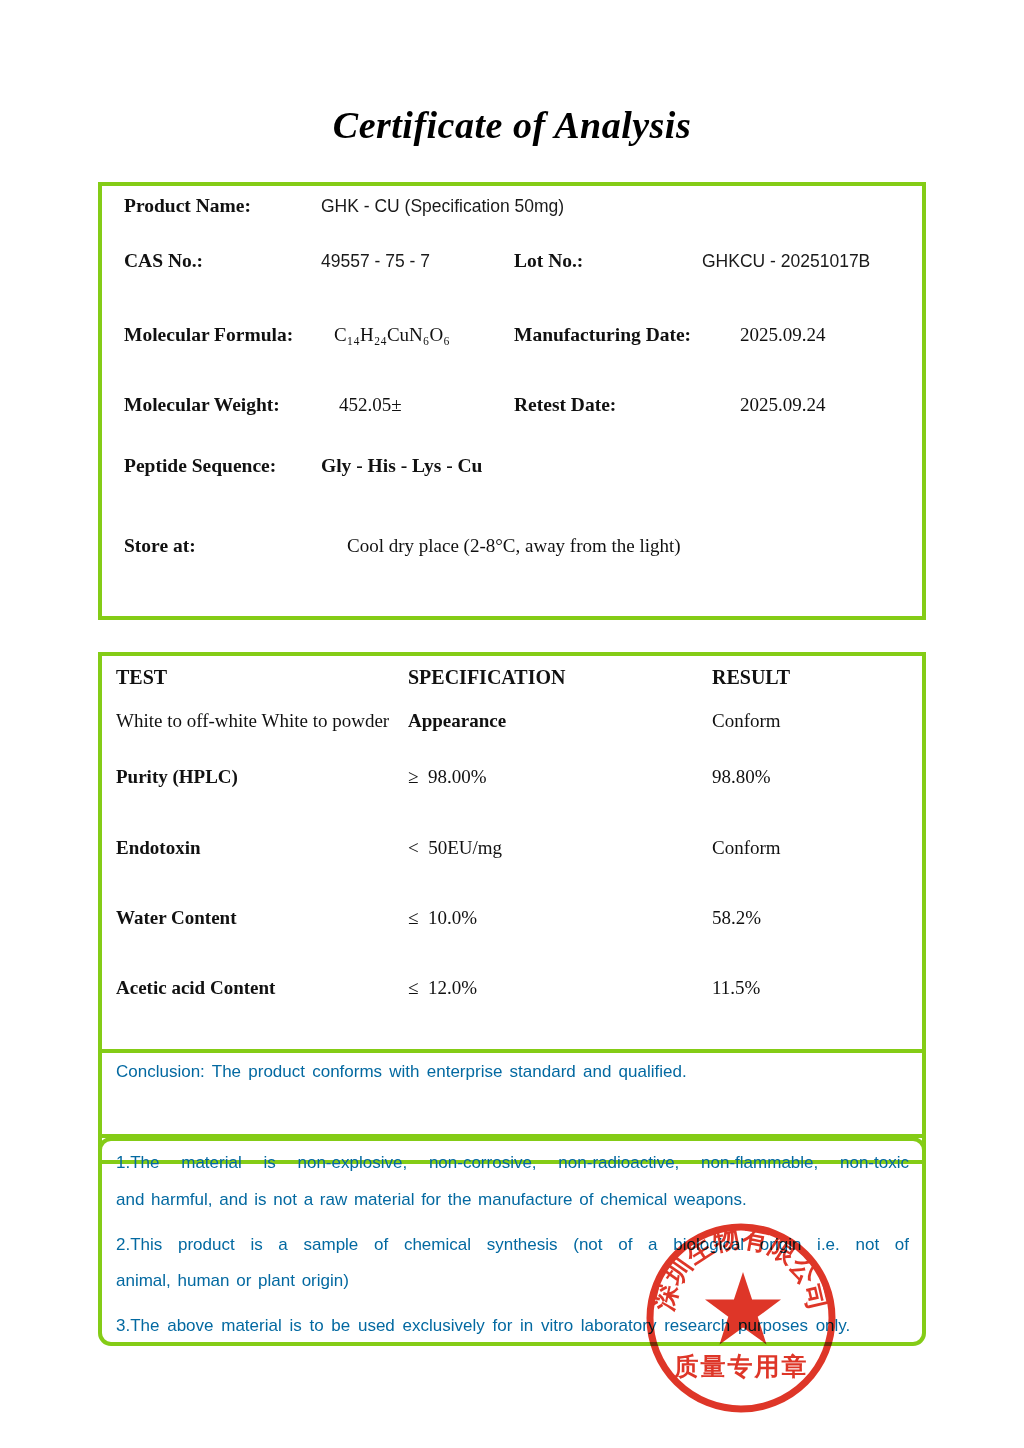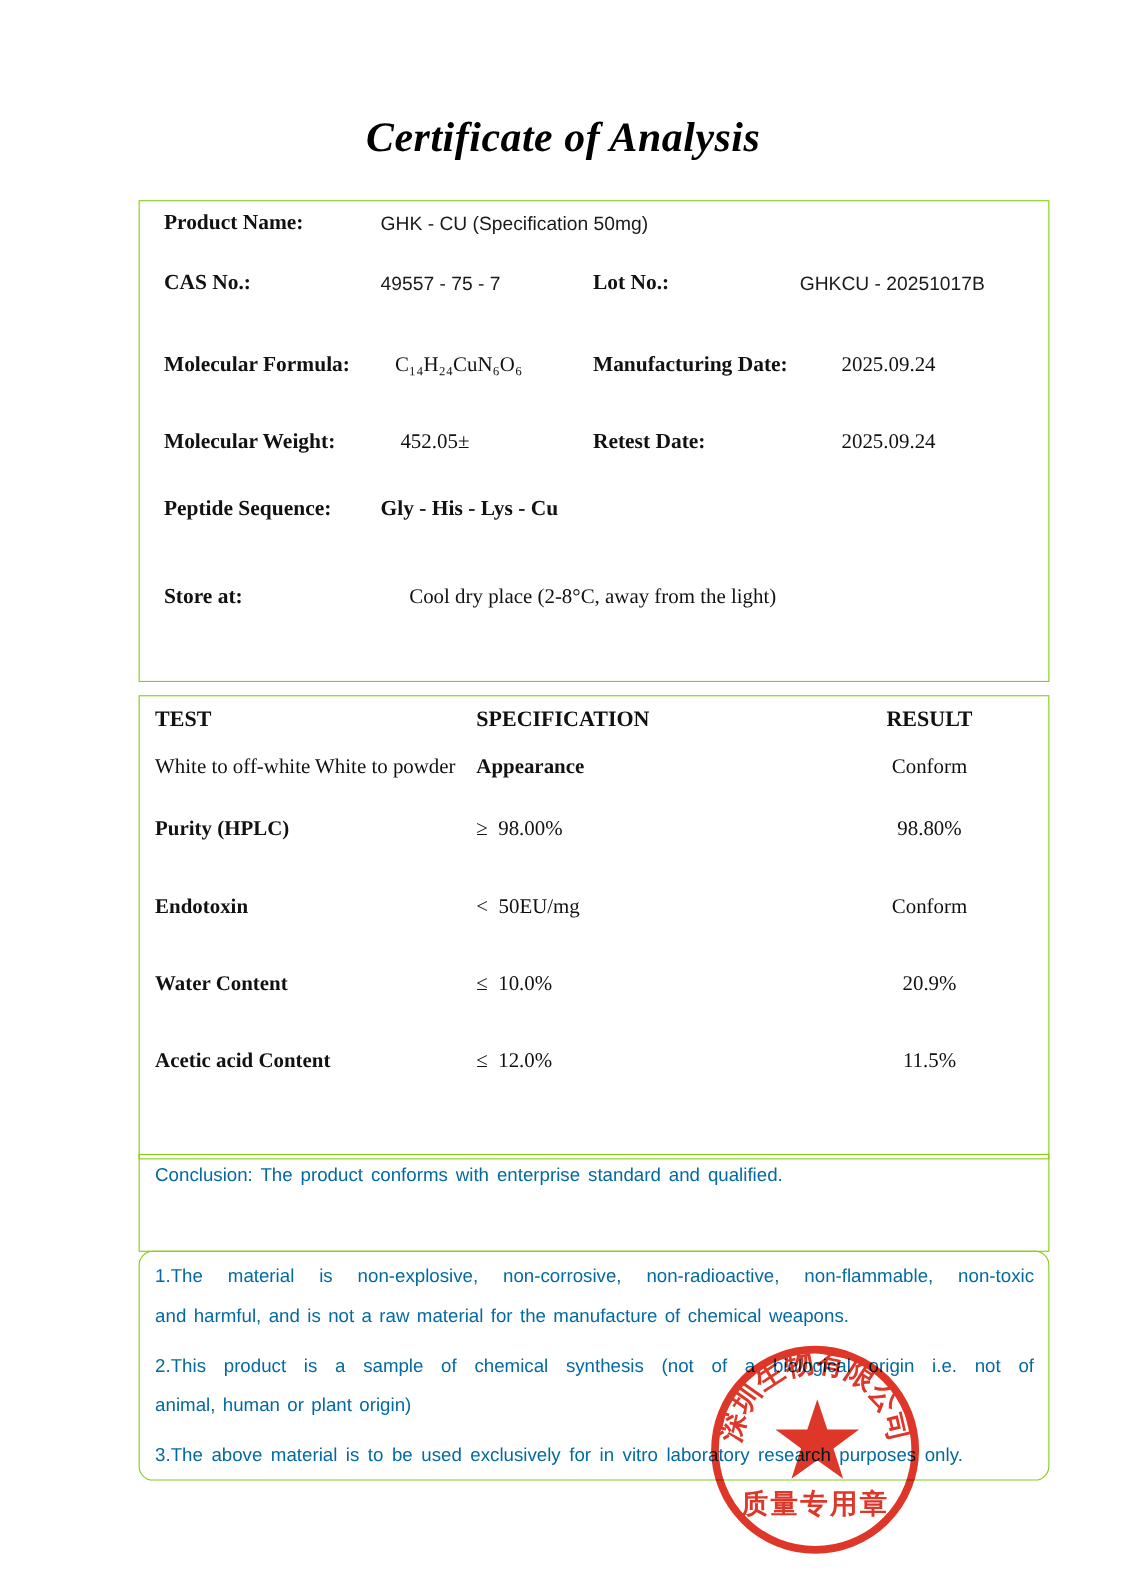--- a/index.html
+++ b/index.html
@@ -6,23 +6,23 @@
   html, body { background: #ffffff; }
   body { width: 1024px; height: 1448px; position: relative; font-family: "Liberation Serif", "DejaVu Serif", serif; color: #111; }
   .page { position: relative; width: 1024px; height: 1448px; background: #fff; overflow: hidden; }
 
   .doc-title {
     position: absolute; top: 103px; left: 0; width: 1024px;
     text-align: center; font-size: 38px; font-weight: 700; color: #000;
     font-family: "Liberation Serif", "DejaVu Serif", serif; letter-spacing: 0.5px; font-style: italic;
   }
 
-  .box { position: absolute; left: 98px; width: 828px; border: 1px solid #84cc16; background: transparent; margin-left: 28px; }
+  .box { position: absolute; left: 98px; width: 828px; border: 4px solid #84cc16; background: transparent; }
   .abox { top: 182px; height: 438px; }
-  .tbox { top: 632px; height: 422px; }
+  .tbox { top: 652px; height: 512px; }
   .cbox { top: 1049px; height: 89px; }
   .nbox { top: 1137px; height: 209px; }
 
   
   .arow { display: grid; grid-template-columns: 219px 193px 188px 1fr; line-height: 24px; }
   .arow .alabel { padding-left: 22px; font-weight: 700; font-size: 19.5px; }
   .arow .alabel2 { font-weight: 700; font-size: 19.5px; }
   .sansval { font-family: "Liberation Sans", sans-serif; font-size: 17.5px; color: #1a1a1a; }
   .serifval { font-family: "Liberation Serif", "DejaVu Serif", serif; font-size: 19px; }
   .boldval { font-weight: 700; font-size: 19.5px; }
@@ -34,21 +34,21 @@
   .ar6 { margin-top: 56px; gap: 41px; }
   .ind13 { padding-left: 13px; }
   .ind18 { padding-left: 18px; }
   .ind38 { padding-left: 38px; }
   .store-val { margin-left: -15px; }
 
   
   .trow { display: grid; grid-template-columns: 292px 318px 1fr; line-height: 22px; }
   .trow .c1 { padding-left: 14px; }
   .trow .c2 { padding-left: 14px; white-space: pre; }
-  .trow .c3 { text-align: center; }
+  .trow .c3 { text-align: left; }
   .thead { padding-top: 10px; font-weight: 700; font-size: 20px; }
   .td.c1 { font-weight: 700; font-size: 19px; }
   .td { font-size: 19px; }
   .tr1 { margin-top: 22px; }
   .tr2 { margin-top: 34px; }
   .tr3 { margin-top: 49px; }
   .tr4 { margin-top: 48px; }
   .tr5 { margin-top: 48px; }
 
   
@@ -129,21 +129,21 @@
       <div class="td c3">98.80%</div>
     </div>
     <div class="trow tr3">
       <div class="td c1">Endotoxin</div>
       <div class="td c2">&lt;  50EU/mg</div>
       <div class="td c3">Conform</div>
     </div>
     <div class="trow tr4">
       <div class="td c1">Water Content</div>
       <div class="td c2">≤  10.0%</div>
-      <div class="td c3">20.9%</div>
+      <div class="td c3">58.2%</div>
     </div>
     <div class="trow tr5">
       <div class="td c1">Acetic acid Content</div>
       <div class="td c2">≤  12.0%</div>
       <div class="td c3">11.5%</div>
     </div>
   </div>
 
   <div class="box cbox sans">
     <div class="c-line">Conclusion: The product conforms with enterprise standard and qualified.</div>

